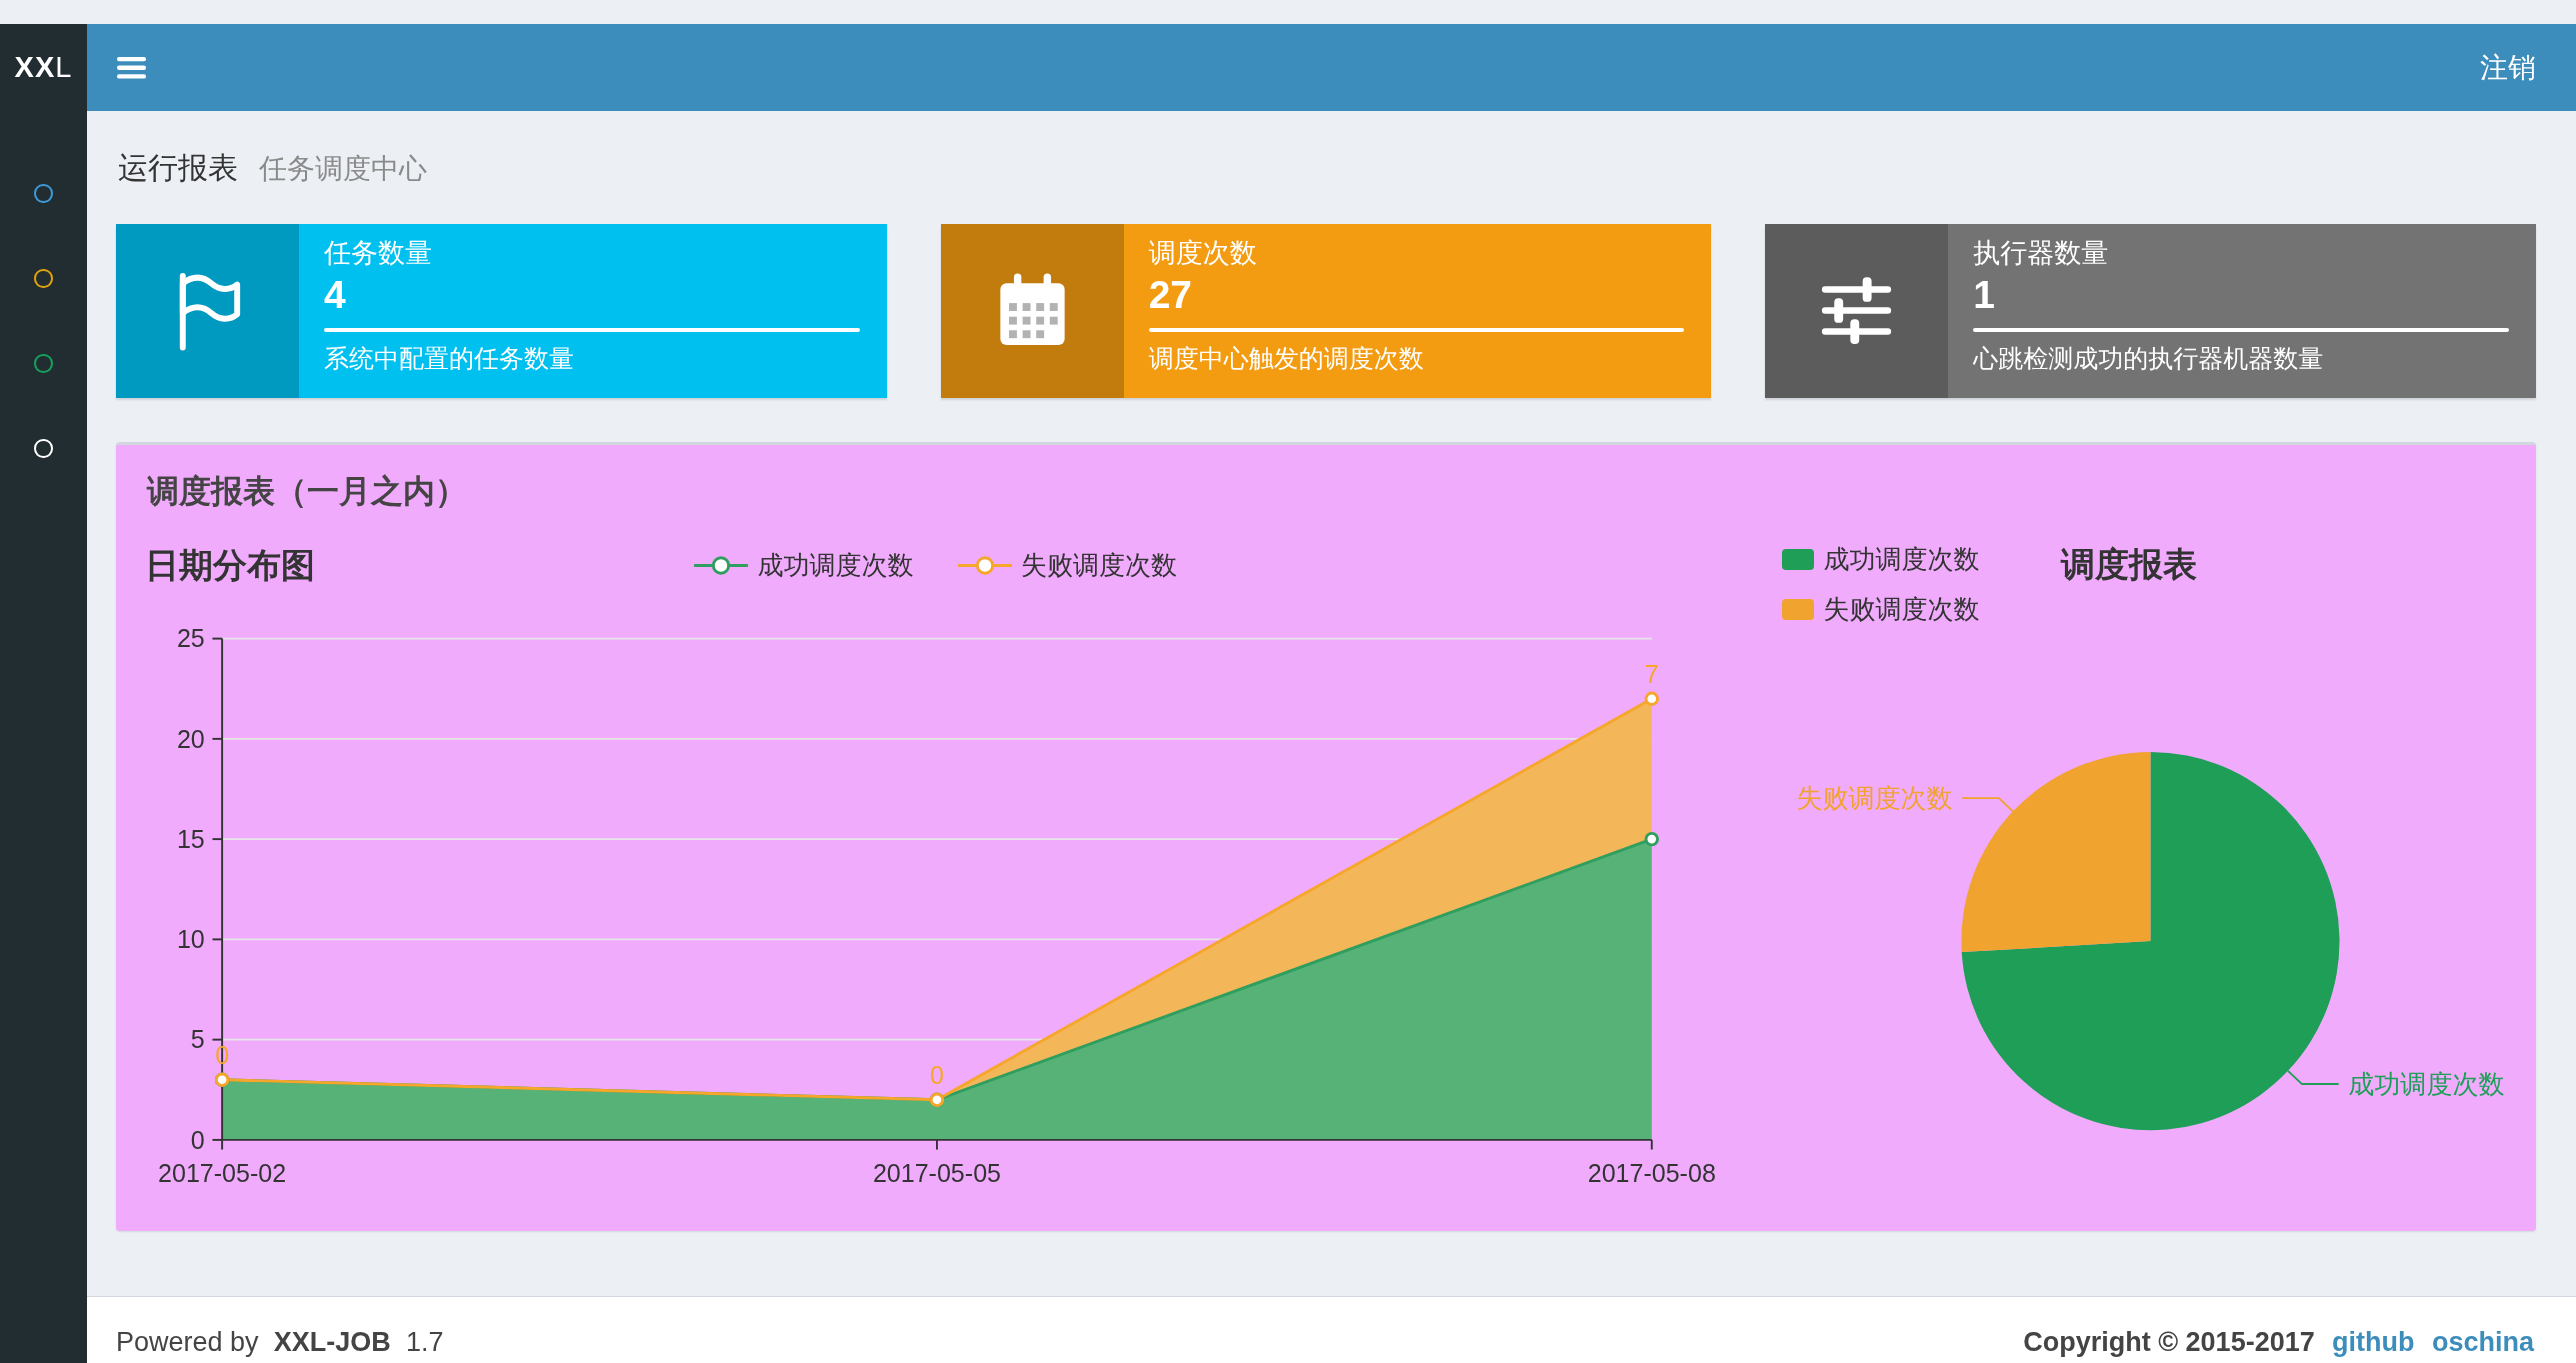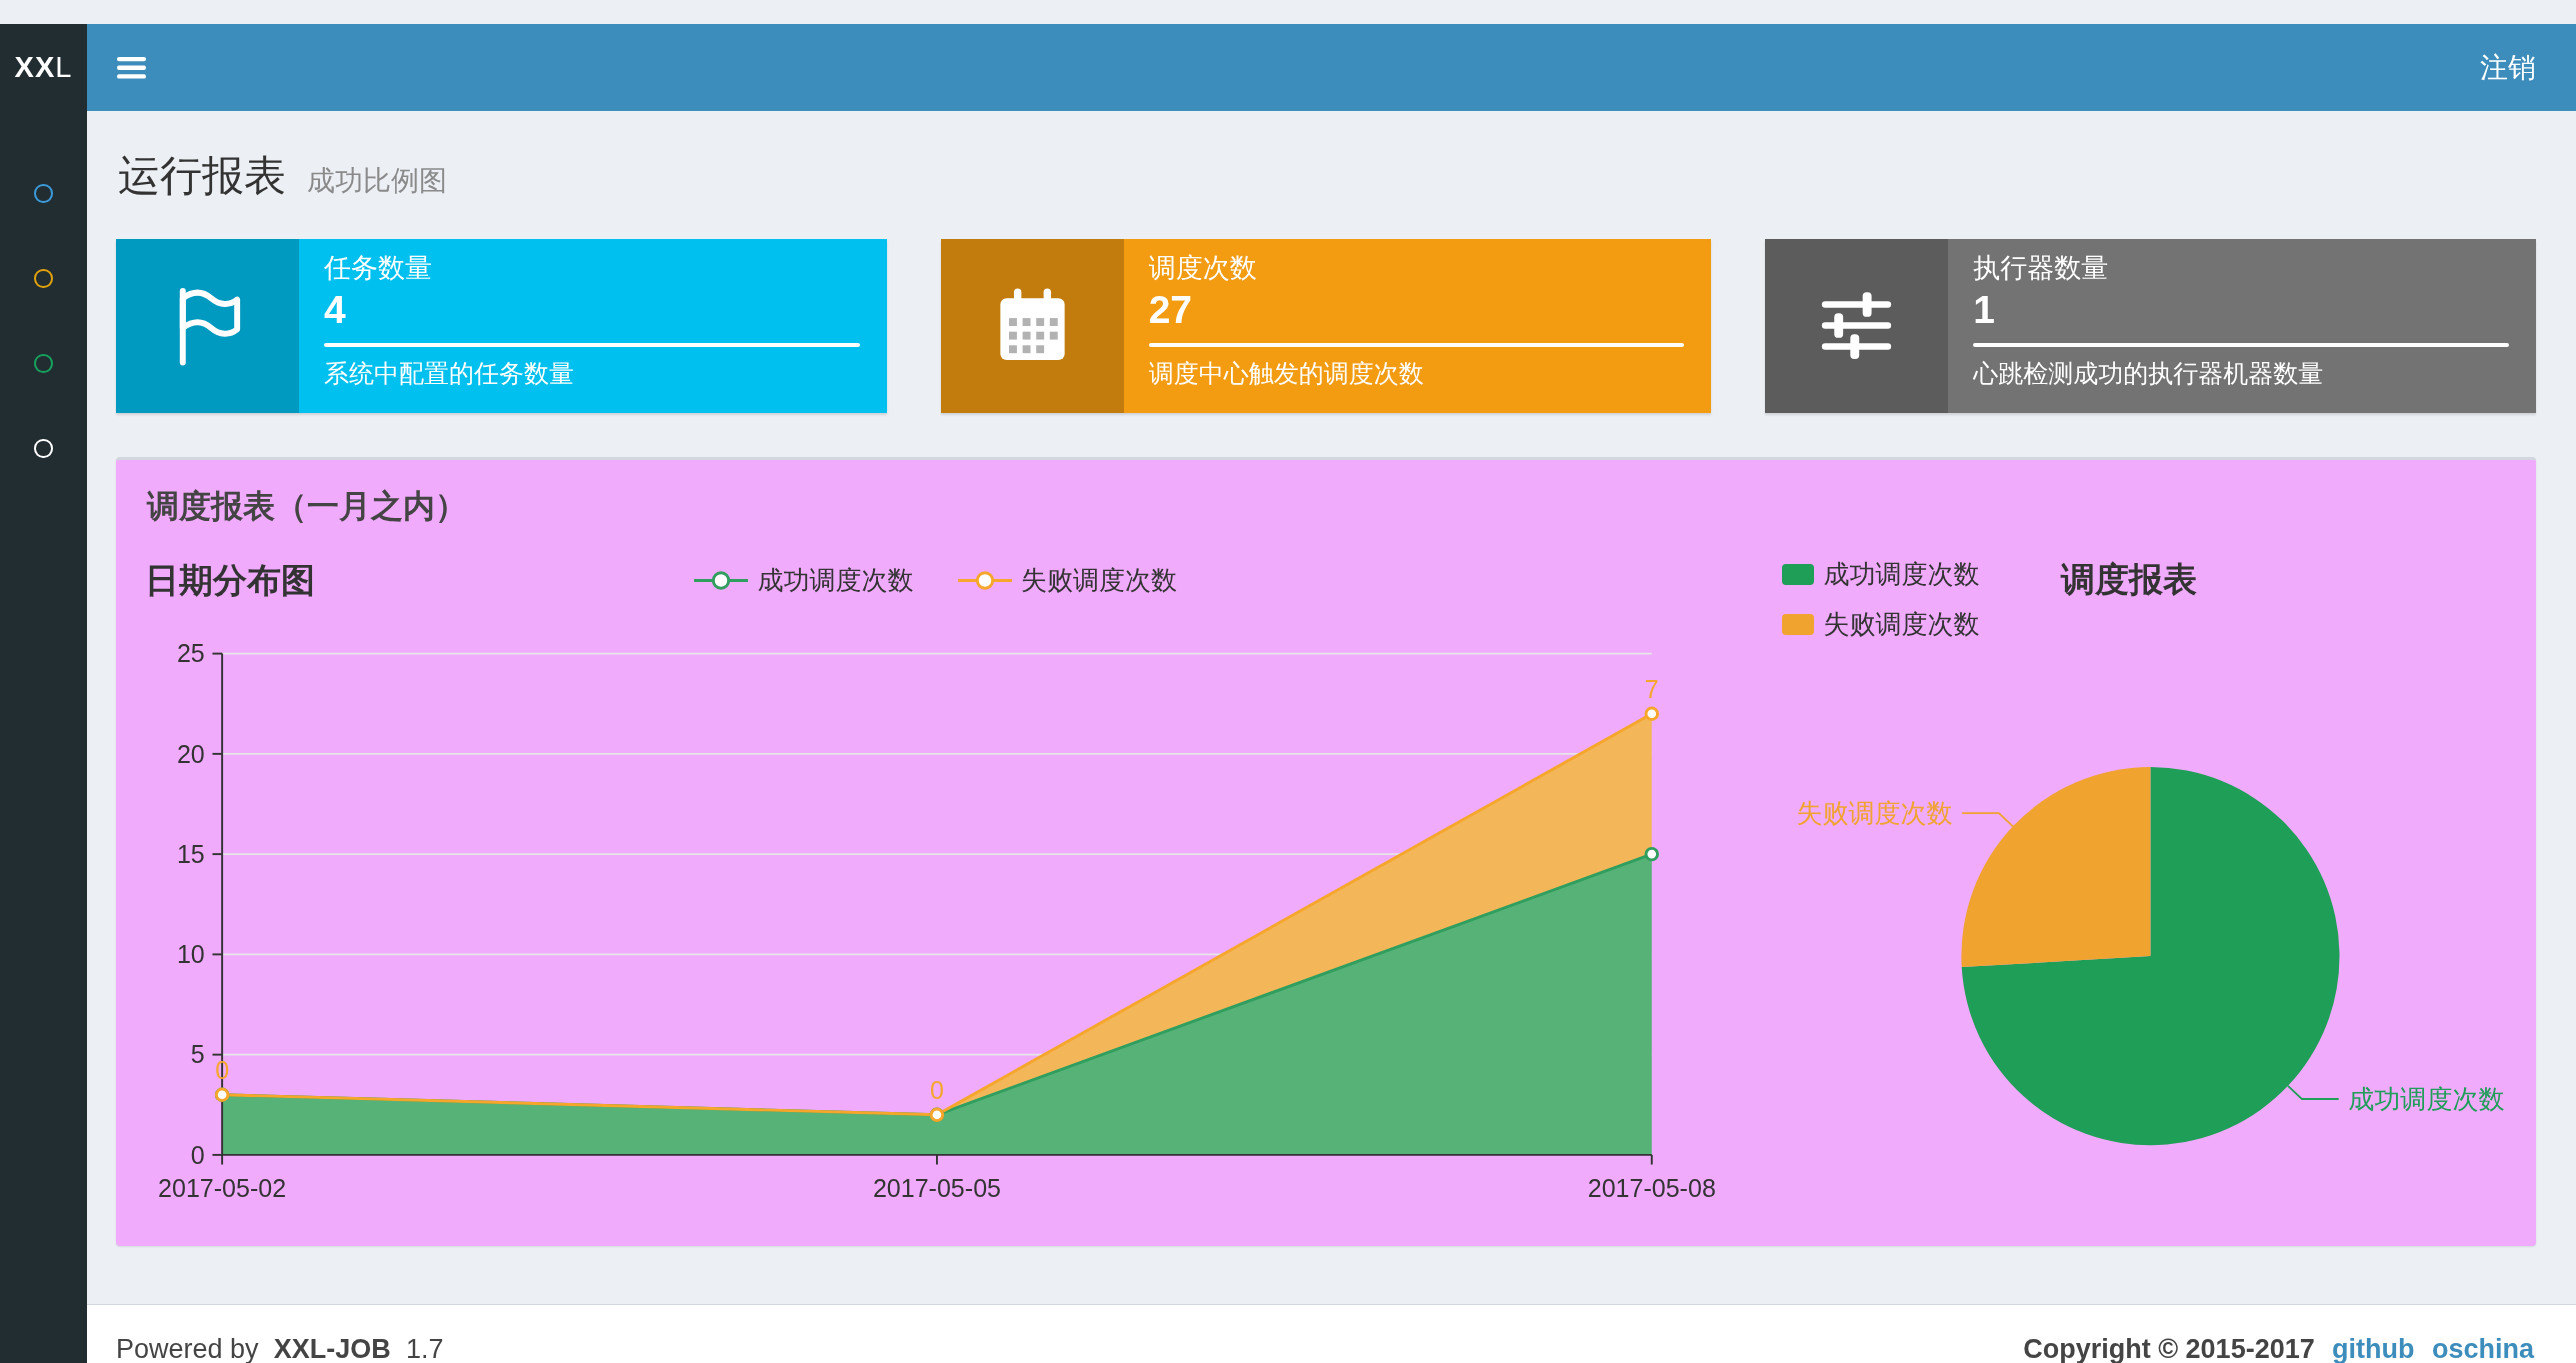--- a/index.html
+++ b/index.html
@@ -25,21 +25,21 @@
 
   
   .sidebar { flex: 0 0 87px; background: #222d32; padding-top: 40px; }
   .sidebar-item { height: 85px; display: flex; align-items: center; justify-content: center; cursor: pointer; }
   .sidebar-circle { width: 18.3px; height: 18.3px; border-radius: 50%; border: 2.9px solid #fff; }
 
   .main { flex: 1; display: flex; flex-direction: column; min-width: 0; }
   .content { flex: 1; padding: 25px 40px 0 29px; }
 
   .page-header { margin: 11.6px 0 35px 1.9px; }
-  .page-title { display: inline; font-size: 42px; font-weight: normal; color: #333; }
+  .page-title { display: inline; font-size: 30px; font-weight: normal; color: #333; }
   .page-subtitle { font-size: 28px; color: #8a8a8a; margin-left: 13.5px; }
 
   
   .info-row { display: flex; gap: 54px; margin-bottom: 44px; }
   .info-box { flex: 1; height: 174px; display: flex; color: #fff; box-shadow: 0 1.9px 1.9px rgba(0,0,0,0.12); }
   .info-icon { width: 183px; flex: 0 0 183px; display: flex; align-items: center; justify-content: center;
                background: rgba(0,0,0,0.2); }
   .info-content { flex: 1; padding: 11.6px 27px 9.6px 25px; display: flex; flex-direction: column; justify-content: flex-start; }
   .info-label { font-size: 27px; }
   .info-number { font-size: 39px; font-weight: bold; margin-top: 1.9px; }
@@ -111,21 +111,21 @@
       <div class="sidebar-item">
         <span class="sidebar-circle" style="border-color: rgb(255, 255, 255);"></span>
       </div>
     </div>
 
     <div class="main">
       <div class="content">
 
         <div class="page-header">
           <h1 class="page-title">运行报表</h1>
-          <span class="page-subtitle">成功比例图</span>
+          <span class="page-subtitle">任务调度中心</span>
         </div>
 
         <div class="info-row">
 
           <div class="info-box" style="background-color: rgb(0, 192, 239);">
             <div class="info-icon">
               <svg width="89" height="89" viewBox="0 0 36 36">
                 <path d="M8 4 V33" stroke="#fff" stroke-width="2.4" stroke-linecap="round" fill="none"></path>
                 <path d="M8 7 C12 4 16 4 19.5 7 C23 10 27 10 30 7.5 V19.5 C27 22 23 22 19.5 19 C16 16 12 16 8 19 Z" stroke="#fff" stroke-width="2.4" fill="none" stroke-linejoin="round"></path>
               </svg>

